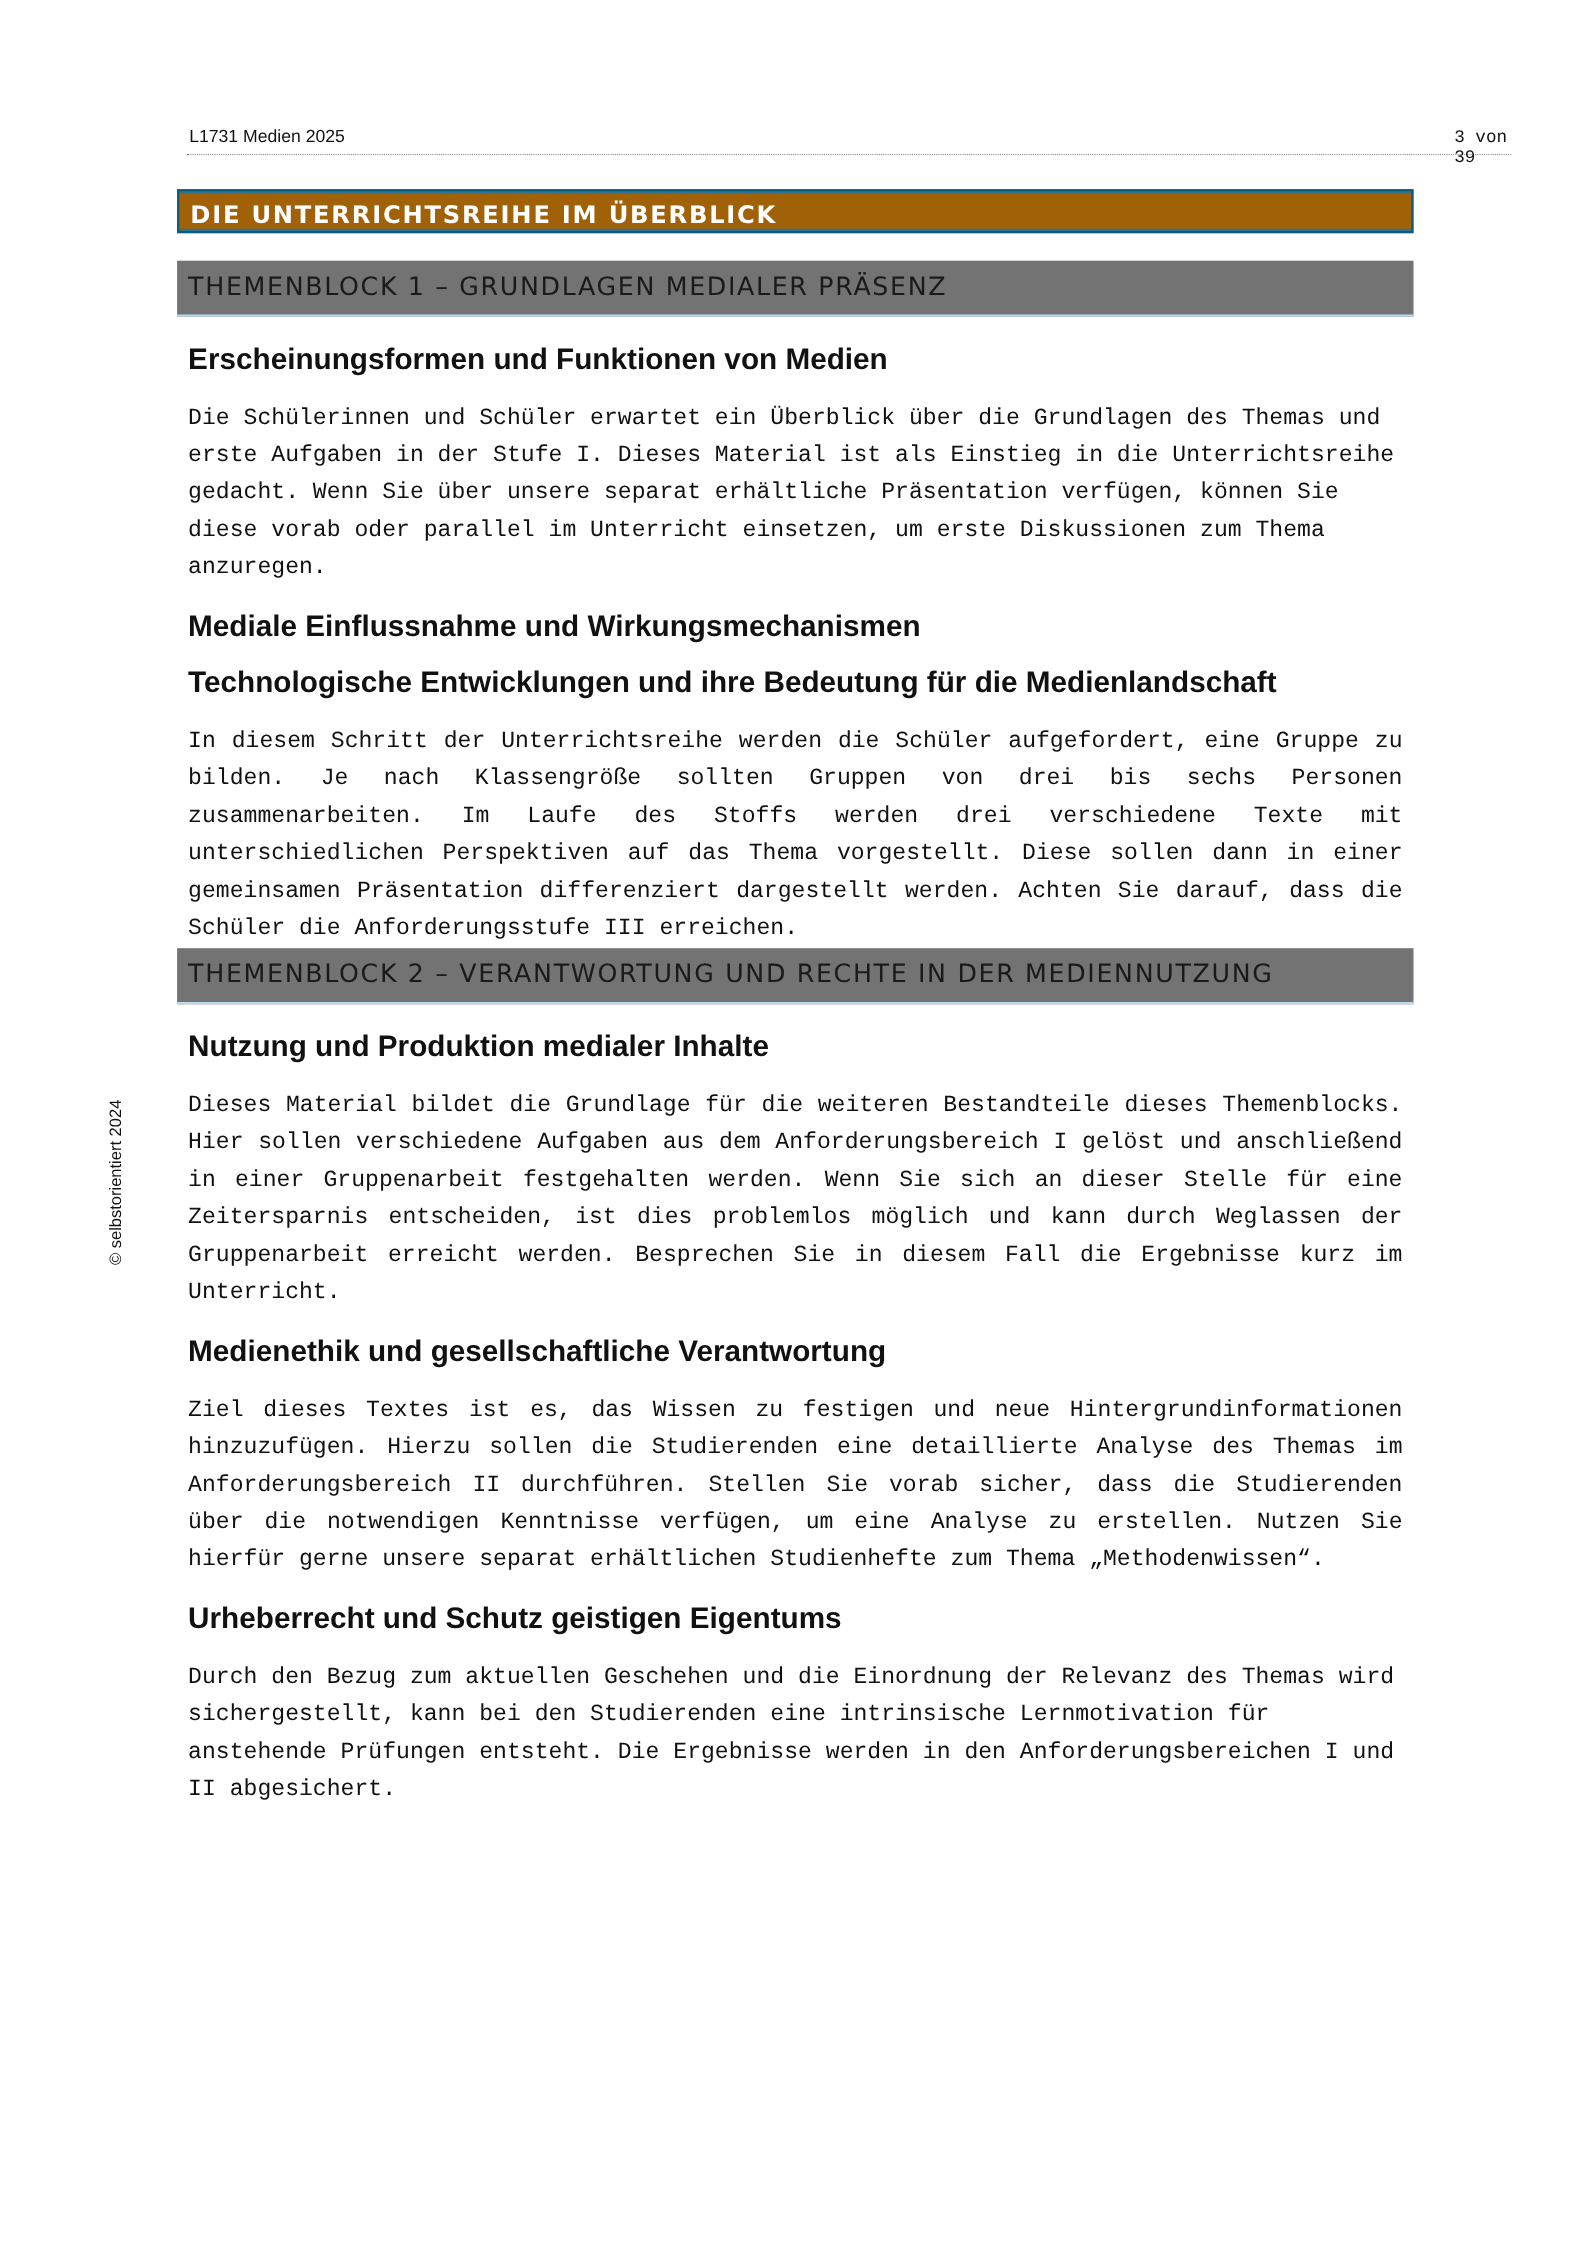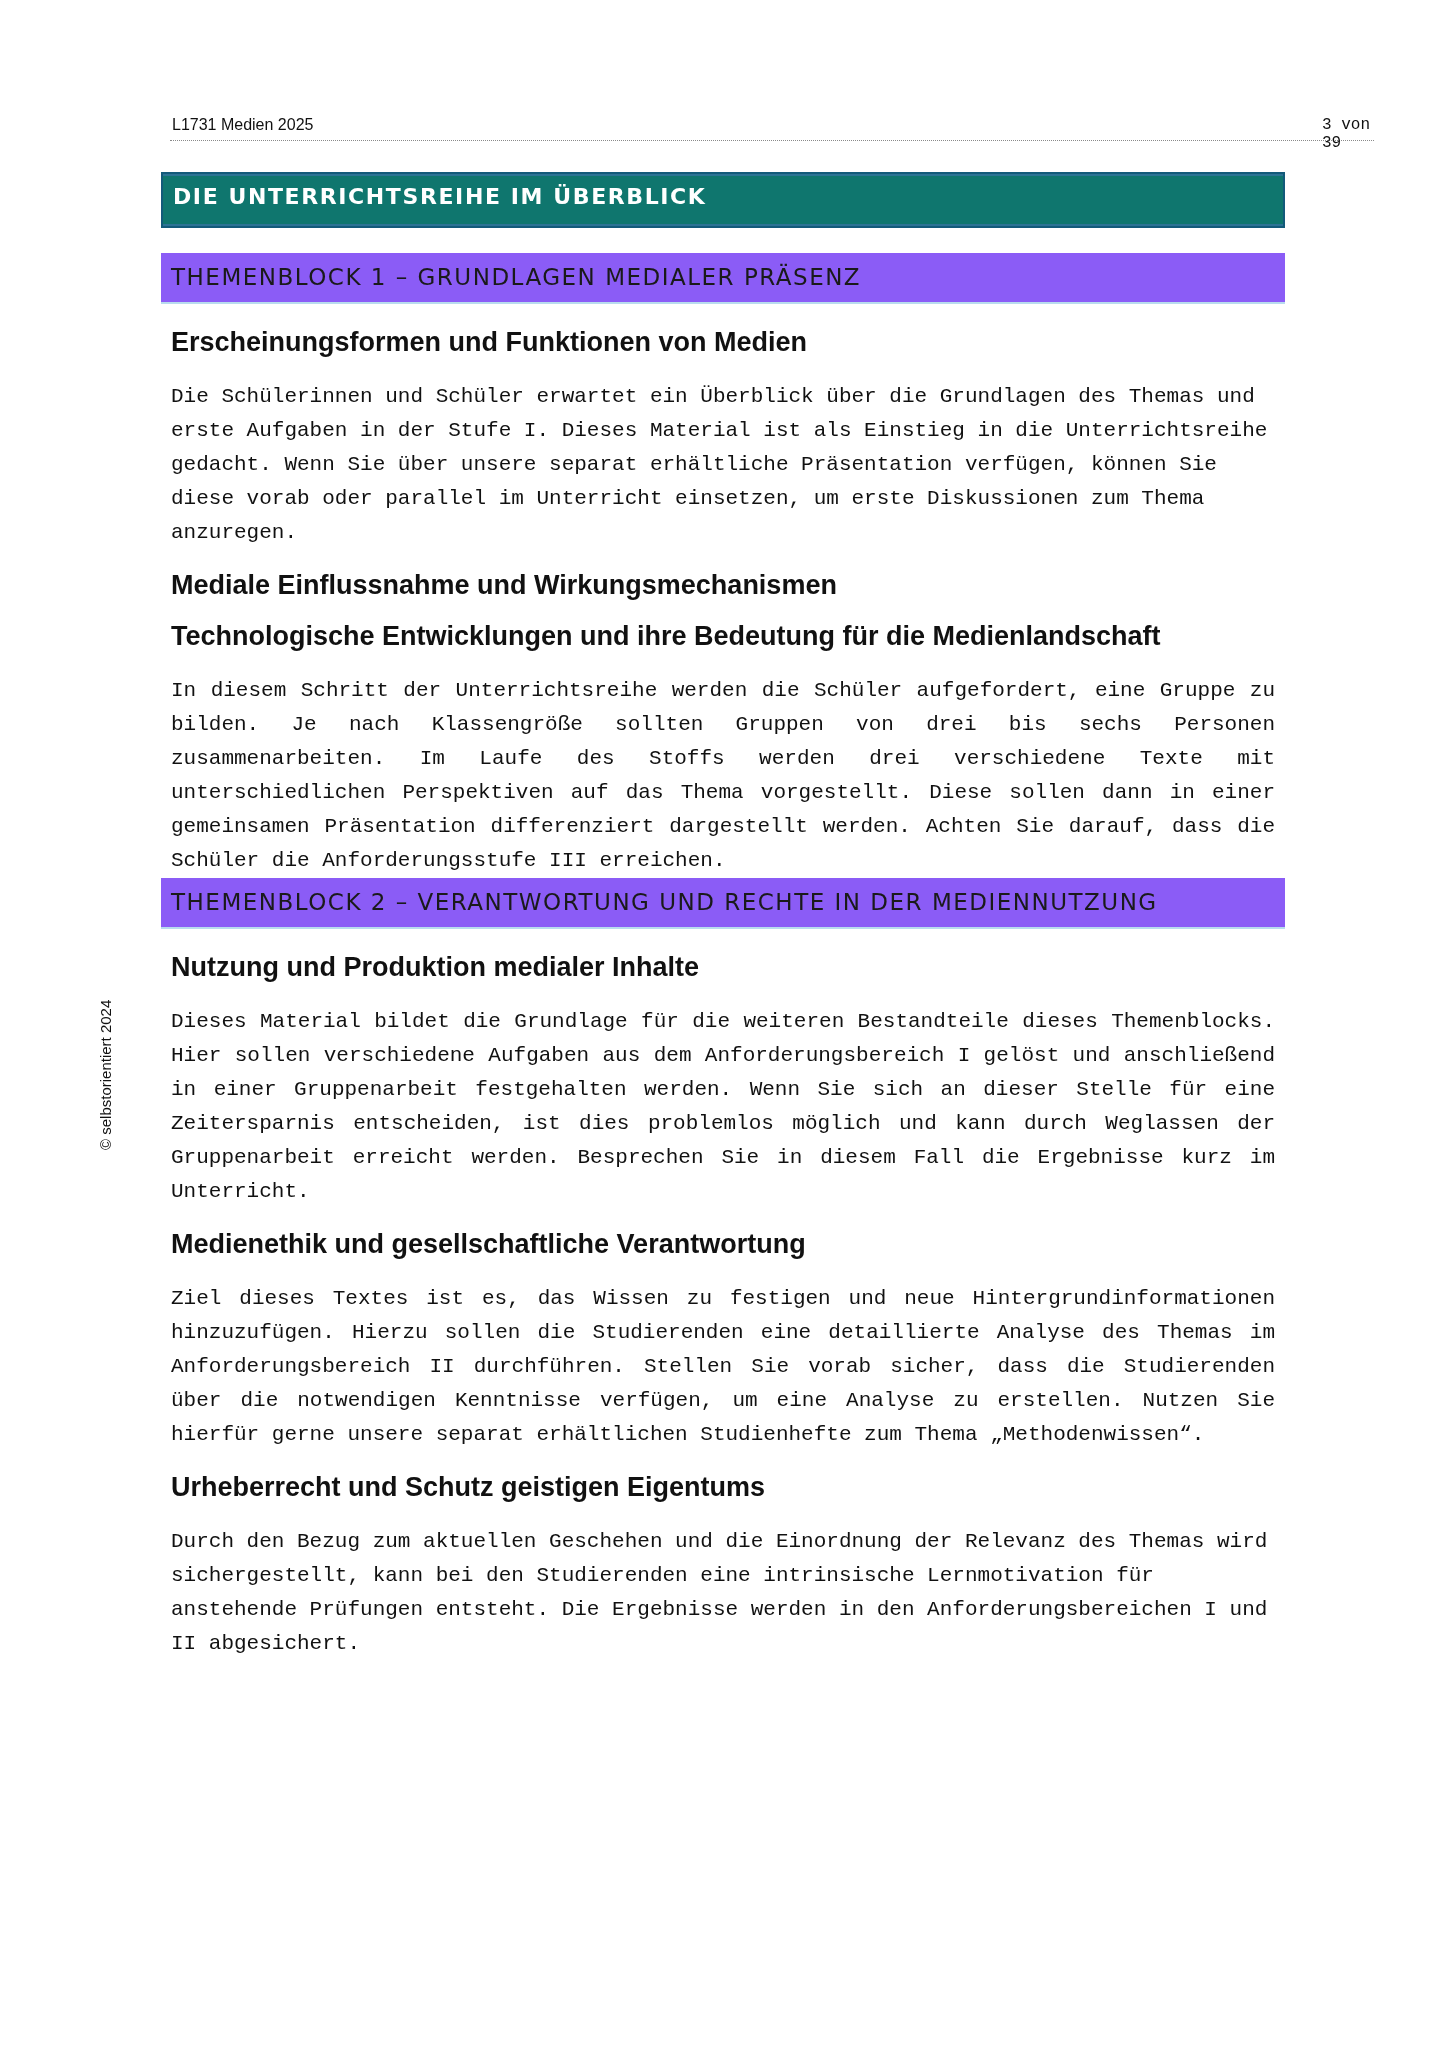--- a/index.html
+++ b/index.html
@@ -47,39 +47,39 @@
       font-size: 15px;
       color: #111;
     }
     .content {
       position: absolute;
       left: 161px;
       top: 172px;
       width: 1124px;
     }
     .main-title-bar {
-      background: #0f766e;
-      height: 56px;
+      background: #a16207;
+      height: 40px;
       border: 2px solid #135a7a;
       box-sizing: border-box;
       position: relative;
       box-shadow: inset 0 2px 0 #2c7394, inset 0 -2px 0 #2c7394;
     }
     .main-title-bar .title {
       position: absolute;
       left: 10px;
       top: 10px;
       color: #ffffff;
       font-family: "DejaVu Sans", sans-serif;
       font-weight: bold;
       font-size: 22px;
       letter-spacing: 1.6px;
     }
     .block-bar {
-      background: #8b5cf6;
+      background: #737373;
       height: 51px;
       position: relative;
       box-shadow: inset 0 -2px 0 #b8dcee;
     }
     .block-bar .title {
       position: absolute;
       left: 10px;
       top: 11px;
       font-family: "DejaVu Sans", sans-serif;
       font-size: 23px;

